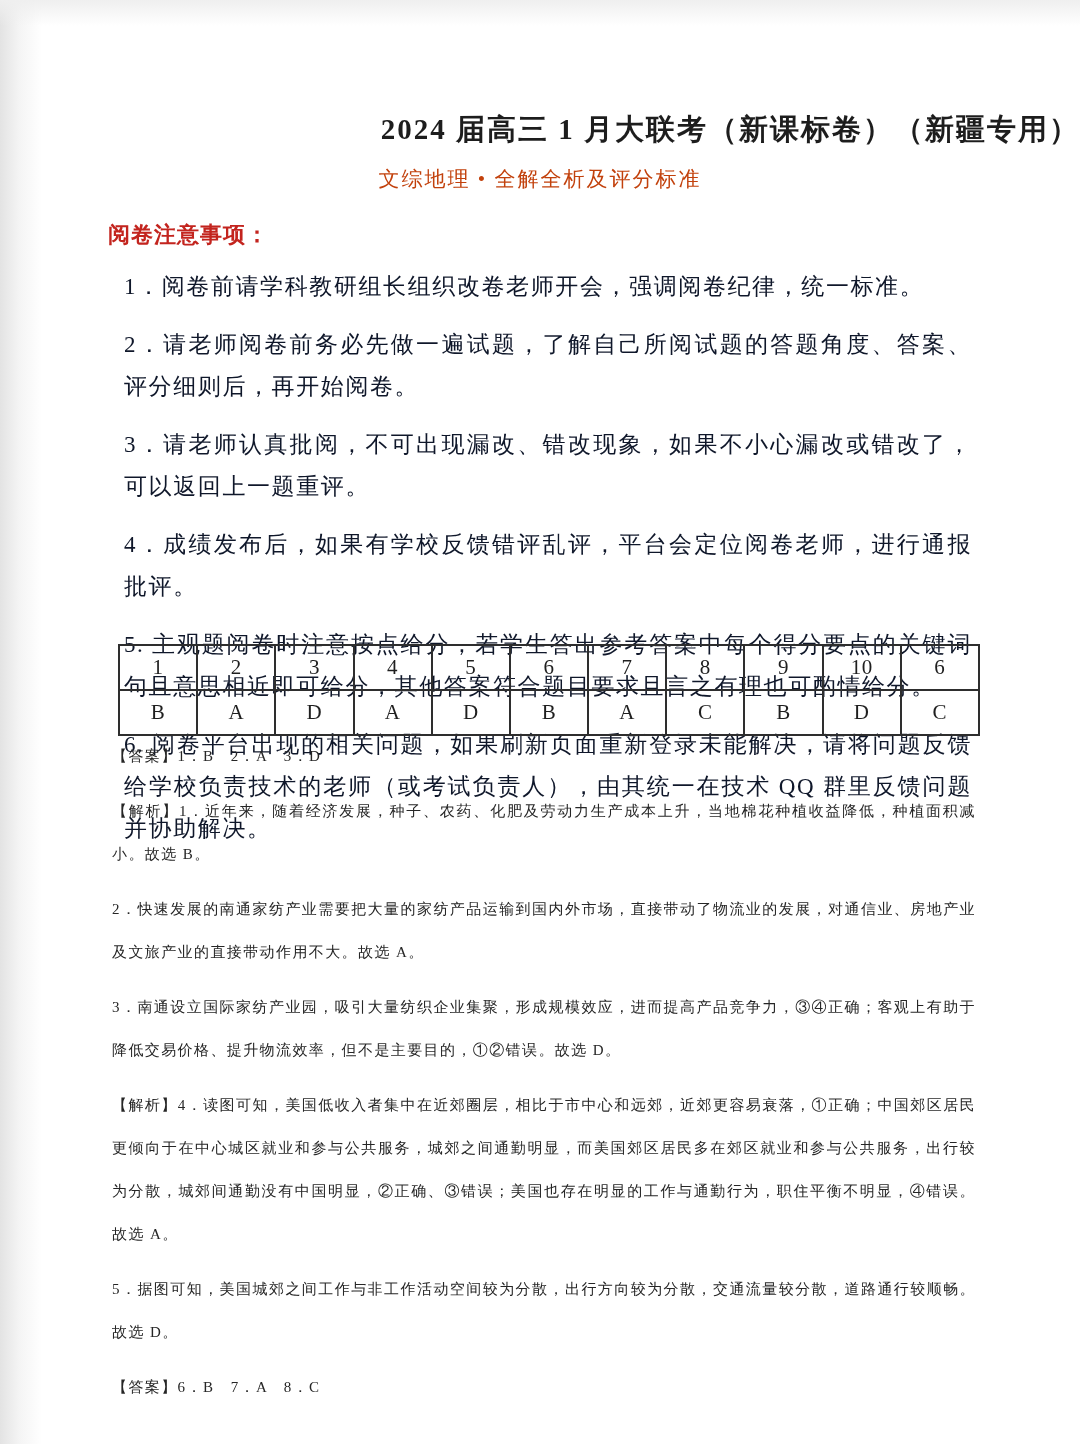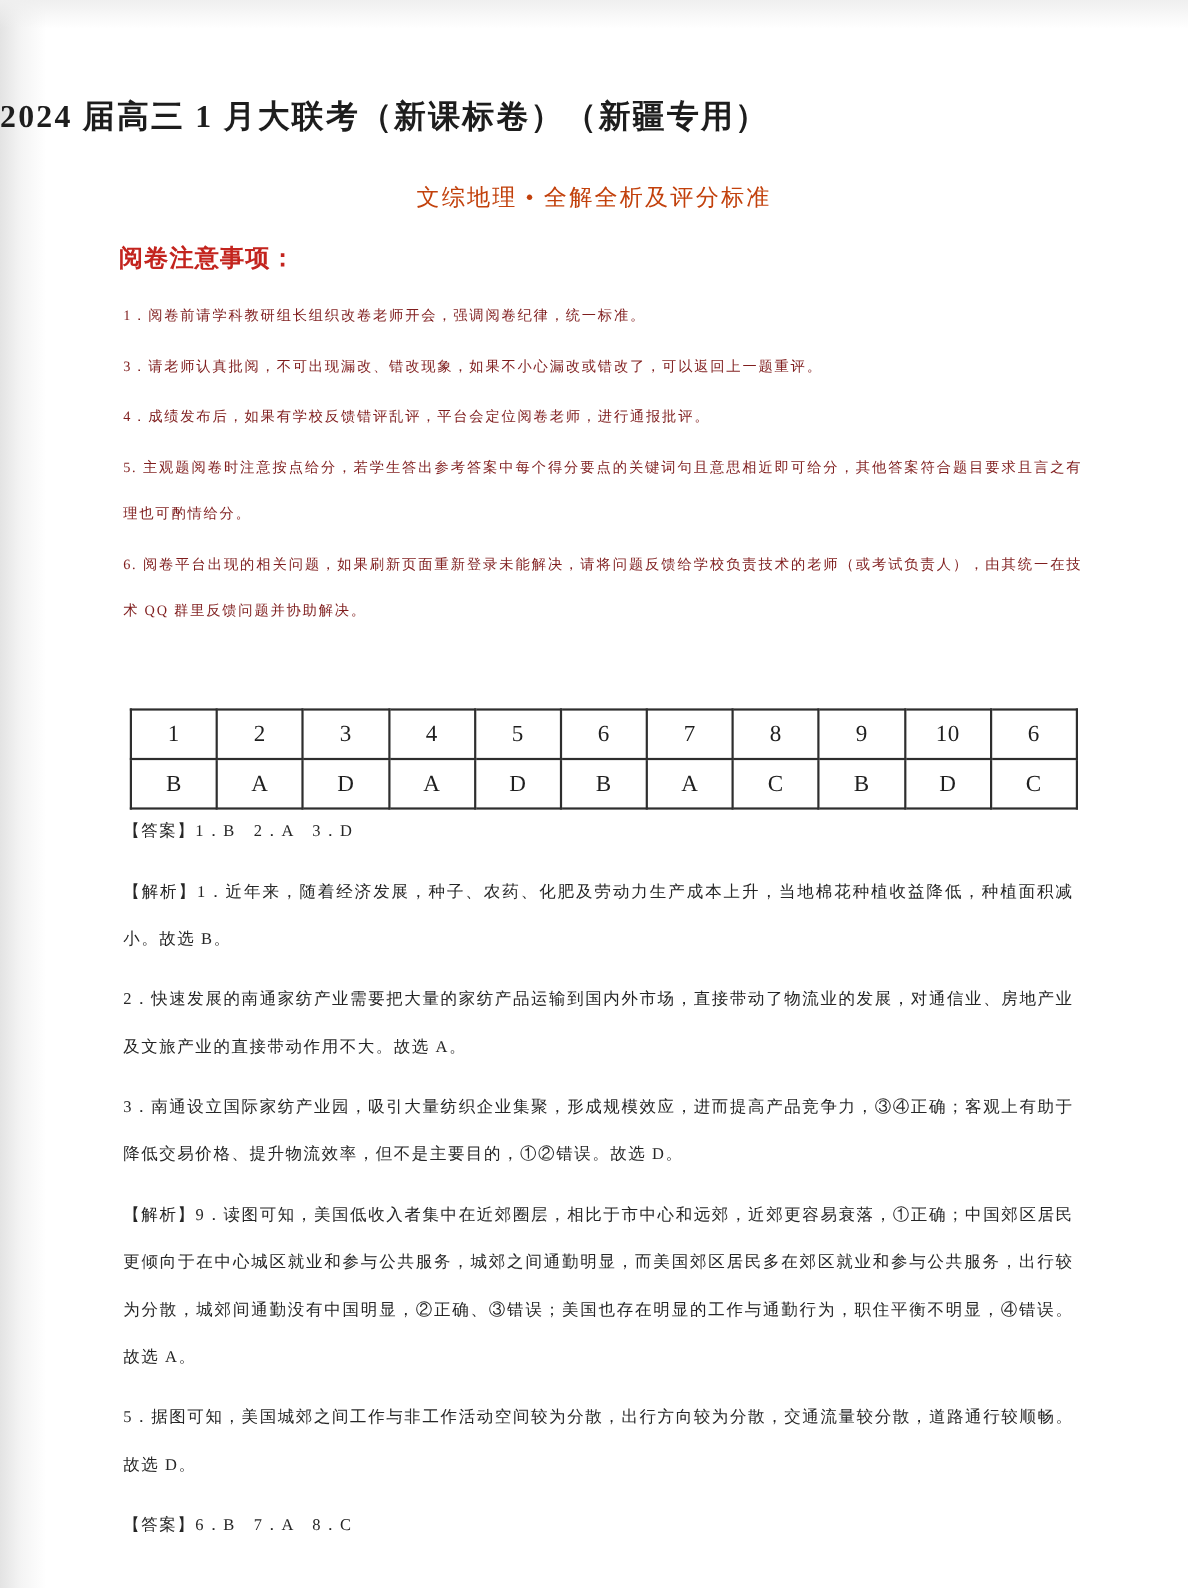--- a/index.html
+++ b/index.html
@@ -27,24 +27,24 @@
   }
   .edge-top {
     position: absolute;
     left: 0; top: 0;
     width: 100%; height: 26px;
     background: linear-gradient(to bottom, #efefef 0%, rgba(255,255,255,0) 100%);
     pointer-events: none;
   }
   .doc-title {
     position: absolute;
-    top: 86px;
+    top: 110px;
     left: 0;
     width: 100%;
-    text-align: left;
+    text-align: right;
     font-size: 29px;
     font-weight: bold;
     letter-spacing: 2px;
     color: #1d1d1d;
     margin: 0;
   }
   .doc-subtitle {
     position: absolute;
     top: 165px;
     left: 0;
@@ -64,27 +64,27 @@
   }
   .notice-heading {
     margin: 0 0 16px 0;
     font-size: 22px;
     font-weight: bold;
     letter-spacing: 1px;
     line-height: 30px;
     color: #c3241e;
   }
   .notice p.notice-item {
-    margin: 4px;
-    font-size: 13px;
+    margin: 16px;
+    font-size: 23px;
     line-height: 42px;
     letter-spacing: 1.6px;
     text-align: justify;
     text-justify: inter-ideograph;
-    color: #7f1d1d;
+    color: #0f172a;
   }
   .answer-table {
     position: absolute;
     top: 644px;
     left: 118px;
     width: 862px;
     height: 87px;
     border-collapse: collapse;
     table-layout: fixed;
     font-size: 21px;
@@ -120,20 +120,21 @@
 <div class="page">
   <div class="edge-left"></div>
   <div class="edge-top"></div>
 
   <h1 class="doc-title">2024 届高三 1 月大联考（新课标卷）（新疆专用）</h1>
   <h2 class="doc-subtitle">文综地理 • 全解全析及评分标准</h2>
 
   <div class="notice">
     <p class="notice-heading">阅卷注意事项：</p>
     <p class="notice-item">1．阅卷前请学科教研组长组织改卷老师开会，强调阅卷纪律，统一标准。</p>
+    <p class="notice-item">2．请老师阅卷前务必先做一遍试题，了解自己所阅试题的答题角度、答案、评分细则后，再开始阅卷。</p>
     <p class="notice-item">3．请老师认真批阅，不可出现漏改、错改现象，如果不小心漏改或错改了，可以返回上一题重评。</p>
     <p class="notice-item">4．成绩发布后，如果有学校反馈错评乱评，平台会定位阅卷老师，进行通报批评。</p>
     <p class="notice-item">5. 主观题阅卷时注意按点给分，若学生答出参考答案中每个得分要点的关键词句且意思相近即可给分，其他答案符合题目要求且言之有理也可酌情给分。</p>
     <p class="notice-item">6. 阅卷平台出现的相关问题，如果刷新页面重新登录未能解决，请将问题反馈给学校负责技术的老师（或考试负责人），由其统一在技术 QQ 群里反馈问题并协助解决。</p>
   </div>
 
   <table class="answer-table">
     <tbody>
       <tr>
         <td>1</td>
@@ -162,18 +163,18 @@
         <td>C</td>
       </tr>
     </tbody>
   </table>
 
   <div class="content">
     <p class="block">【答案】1．B　2．A　3．D</p>
     <p class="block">【解析】1．近年来，随着经济发展，种子、农药、化肥及劳动力生产成本上升，当地棉花种植收益降低，种植面积减小。故选 B。</p>
     <p class="block">2．快速发展的南通家纺产业需要把大量的家纺产品运输到国内外市场，直接带动了物流业的发展，对通信业、房地产业及文旅产业的直接带动作用不大。故选 A。</p>
     <p class="block">3．南通设立国际家纺产业园，吸引大量纺织企业集聚，形成规模效应，进而提高产品竞争力，③④正确；客观上有助于降低交易价格、提升物流效率，但不是主要目的，①②错误。故选 D。</p>
-    <p class="block">【解析】9．读图可知，美国低收入者集中在近郊圈层，相比于市中心和远郊，近郊更容易衰落，①正确；中国郊区居民更倾向于在中心城区就业和参与公共服务，城郊之间通勤明显，而美国郊区居民多在郊区就业和参与公共服务，出行较为分散，城郊间通勤没有中国明显，②正确、③错误；美国也存在明显的工作与通勤行为，职住平衡不明显，④错误。故选 A。</p>
+    <p class="block">【解析】4．读图可知，美国低收入者集中在近郊圈层，相比于市中心和远郊，近郊更容易衰落，①正确；中国郊区居民更倾向于在中心城区就业和参与公共服务，城郊之间通勤明显，而美国郊区居民多在郊区就业和参与公共服务，出行较为分散，城郊间通勤没有中国明显，②正确、③错误；美国也存在明显的工作与通勤行为，职住平衡不明显，④错误。故选 A。</p>
     <p class="block">5．据图可知，美国城郊之间工作与非工作活动空间较为分散，出行方向较为分散，交通流量较分散，道路通行较顺畅。故选 D。</p>
     <p class="block">【答案】6．B　7．A　8．C</p>
 
   </div>
 </div>
 
 </body></html>

